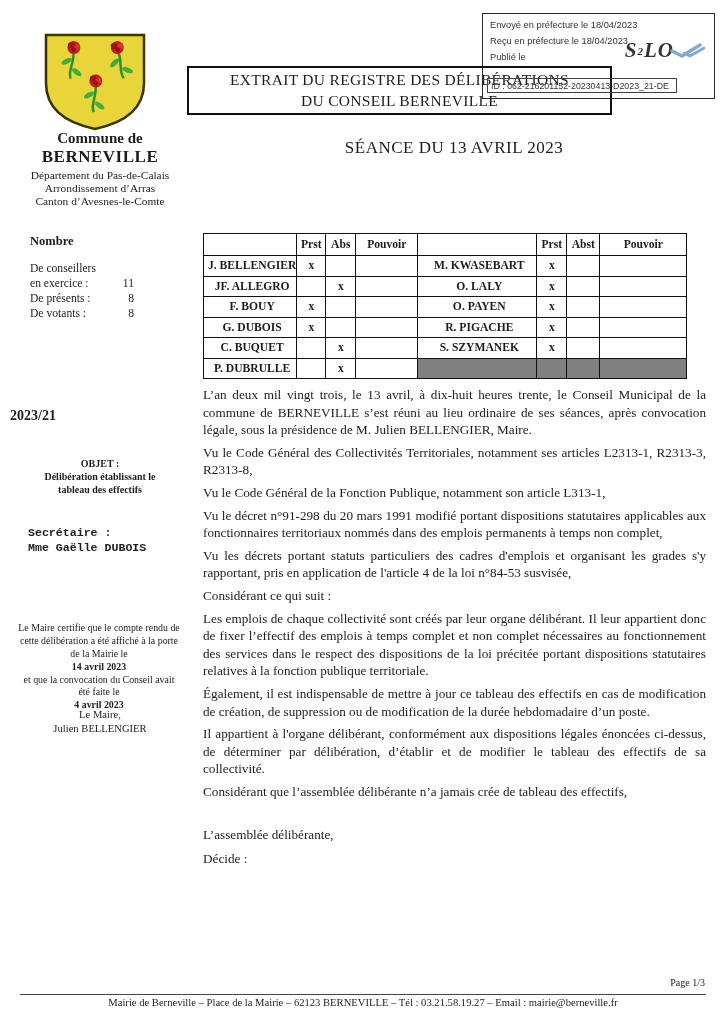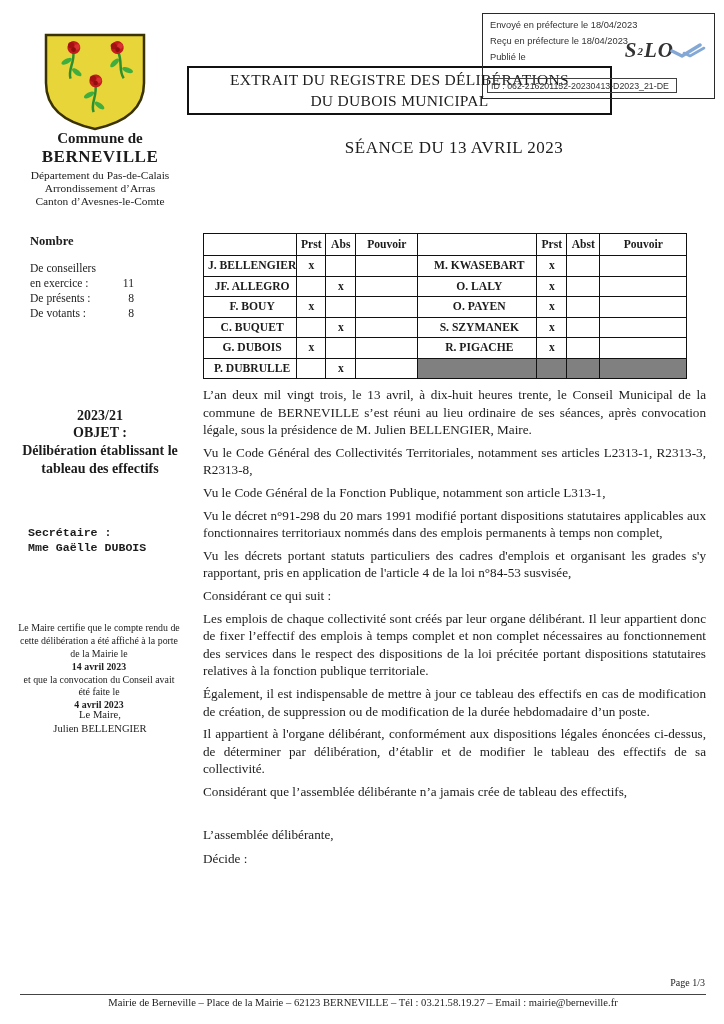--- a/index.html
+++ b/index.html
@@ -29,22 +29,22 @@
   .leftcol{position:absolute;left:10px;top:0;width:180px;}
   .arms{position:absolute;left:32px;top:33px;width:106px;height:98px;}
   .commune{position:absolute;left:0;top:130px;width:180px;text-align:center;font-weight:bold;}
   .commune .l1{font-size:15px;}
   .commune .l2{font-size:17px;letter-spacing:.5px;}
   .admin{position:absolute;left:0;top:169px;width:180px;text-align:center;font-size:11.4px;line-height:1.15;}
   .nombre-title{position:absolute;left:20px;top:234px;font-weight:bold;font-size:12.5px;}
   .counts{position:absolute;left:20px;top:261px;width:128px;font-size:11.6px;line-height:1.3;}
   .count-row{display:flex;}
   .count-value{margin-left:auto;padding-right:24px;}
-  .refnum{position:absolute;left:0;top:408px;width:180px;text-align:center;font-weight:bold;font-size:14px;}
-  .objet{position:absolute;left:0;top:424px;width:180px;text-align:center;font-weight:bold;font-size:14px;line-height:1.3;}
+  .refnum{position:absolute;left:0;top:408px;width:180px;text-align:left;font-weight:bold;font-size:14px;}
+  .objet{position:absolute;left:0;top:457px;width:180px;text-align:center;font-weight:bold;font-size:10px;line-height:1.3;}
   .secretaire{position:absolute;left:18px;top:525px;font-weight:bold;font-size:11.6px;line-height:1.3;font-family:Liberation Mono, monospace;}
   .certify{position:absolute;left:8px;top:622px;width:162px;text-align:center;font-size:9.9px;line-height:1.3;}
   .certify .bold{font-weight:bold;}
   .signature{position:absolute;left:0;top:708px;width:180px;text-align:center;font-size:10.6px;line-height:1.35;}
 
   
   .att{position:absolute;left:203px;top:233px;border-collapse:collapse;table-layout:fixed;}
   .att td,.att th{border:1px solid #111;font-size:11.6px;font-weight:bold;height:19.5px;
                   padding:0;text-align:center;overflow:hidden;white-space:nowrap;}
   .att .name{text-align:center;padding-left:4px;margin-top:6px;}
@@ -62,21 +62,21 @@
   .foot-rule{position:absolute;left:20px;top:994px;width:686px;border-top:1px solid #444;}
   .foot-addr{position:absolute;left:20px;top:997px;width:686px;text-align:center;font-size:10.6px;}
 </style>
 </head>
 <body>
 
 <div class="page">
 
   <div class="title-box">
     <div>EXTRAIT DU REGISTRE DES DÉLIBÉRATIONS</div>
-    <div>DU DUBOIS MUNICIPAL</div>
+    <div>DU CONSEIL BERNEVILLE</div>
   </div>
 
   <div class="stamp">
     <div class="stamp-line">Envoyé en préfecture le 18/04/2023</div>
     <div class="stamp-line">Reçu en préfecture le 18/04/2023</div>
     <div class="stamp-line">Publié le</div>
     <div class="stamp-id">ID : 062-216201152-20230413-D2023_21-DE</div>
     <div class="s2lo">
       <span>S</span>
         <sup>2</sup>
@@ -213,35 +213,35 @@
           <td class="name ">F. BOUY</td>
           <td class="">x</td>
           <td class=""></td>
           <td class=""></td>
           <td class="name ">O. PAYEN</td>
           <td class="">x</td>
           <td class=""></td>
           <td class=""></td>
         </tr>
         <tr>
+          <td class="name ">G. DUBOIS</td>
+          <td class="">x</td>
+          <td class=""></td>
+          <td class=""></td>
+          <td class="name ">R. PIGACHE</td>
+          <td class="">x</td>
+          <td class=""></td>
+          <td class=""></td>
+        </tr>
+        <tr>
           <td class="name ">C. BUQUET</td>
           <td class=""></td>
           <td class="">x</td>
           <td class=""></td>
           <td class="name ">S. SZYMANEK</td>
-          <td class="">x</td>
-          <td class=""></td>
-          <td class=""></td>
-        </tr>
-        <tr>
-          <td class="name ">G. DUBOIS</td>
-          <td class="">x</td>
-          <td class=""></td>
-          <td class=""></td>
-          <td class="name ">R. PIGACHE</td>
           <td class="">x</td>
           <td class=""></td>
           <td class=""></td>
         </tr>
         <tr>
           <td class="name ">P. DUBRULLE</td>
           <td class=""></td>
           <td class="">x</td>
           <td class=""></td>
           <td class="name gray"></td>

